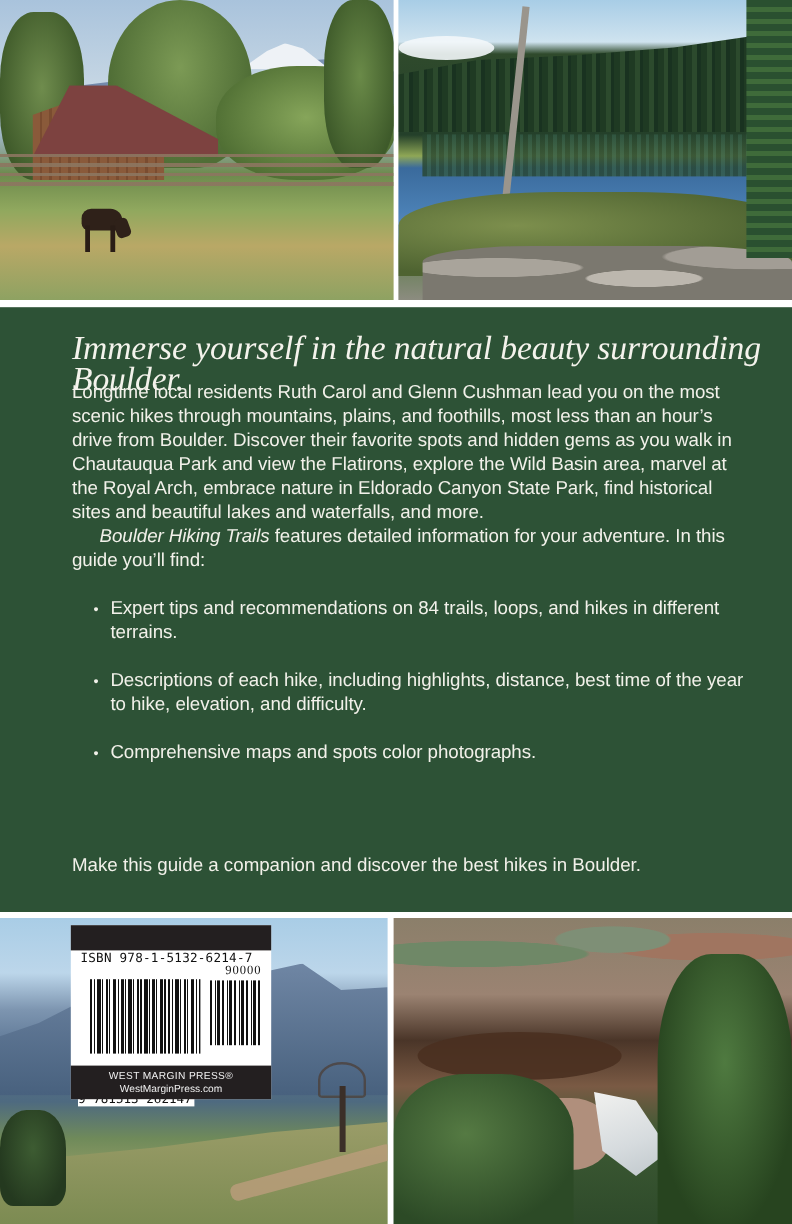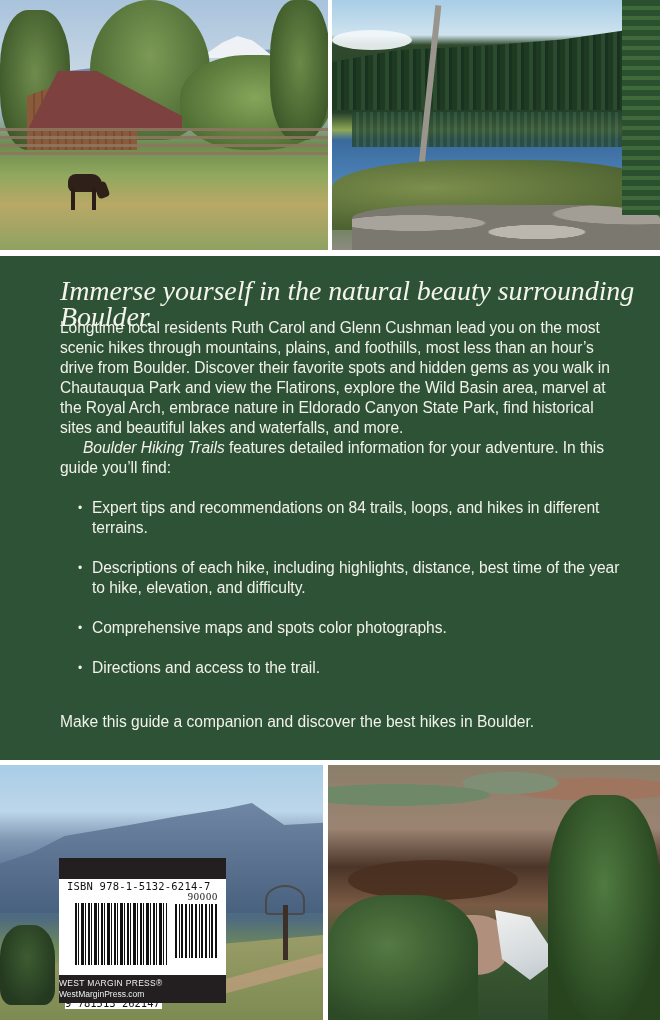--- a/index.html
+++ b/index.html
@@ -74,30 +74,30 @@
       clip-path: polygon(0 55%, 10% 45%, 20% 30%, 40% 20%, 55% 12%, 70% 5%, 78% 0, 88% 20%, 100% 18%, 100% 100%, 0 100%); }
     #photo-mountains .hill { position:absolute; left:0; top:170px; width:323px; height:85px;
       background: linear-gradient(180deg, #9a9c68, #7c8b52); clip-path: polygon(0 40%, 40% 25%, 70% 10%, 100% 0, 100% 100%, 0 100%); }
     #photo-mountains .trail { position:absolute; left:190px; top:205px; width:140px; height:14px; background:#b99c7a; transform: rotate(-15deg); border-radius: 6px; opacity:0.85; }
     #photo-mountains .pine { position:absolute; left:0; top:160px; width:55px; height:80px; border-radius: 40% 40% 20% 20%;
       background: radial-gradient(ellipse at 50% 40%, #3d5c32, #24391f 75%); }
     #photo-mountains .deadtree { position:absolute; left:265px; top:120px; width:40px; height:75px; }
     #photo-mountains .deadtree .trunk { position:absolute; left:18px; top:20px; width:5px; height:55px; background:#3b2f28; }
     #photo-mountains .deadtree .crown { position:absolute; left:0; top:0; width:40px; height:30px; border:2px solid #4b3c32; border-radius: 50% 50% 10% 10%; opacity:0.7; }
 
-    #barcode-box { position:absolute; left:59px; top:858px; width:167px; height:145px; background:#ffffff; }
+    #barcode-box { position:absolute; left:59px; top:771px; width:167px; height:145px; background:#ffffff; }
     #barcode-box .top-bar { position:absolute; left:0; top:0; width:167px; height:21px; background:#231f20; }
     #isbn-text { position:absolute; left:8px; top:22px; font-family: "DejaVu Sans Mono", "Liberation Mono", monospace; font-size: 10.5px; letter-spacing: 0.2px; color:#111; white-space: nowrap; }
     #price-code { position:absolute; right:8px; top:33px; font-family: Liberation Serif, serif; font-size: 10.5px; letter-spacing: 0.8px; color:#111; }
     #barcode-main { position:absolute; left:16px; top:45px; width:92px; height:62px;
       background: repeating-linear-gradient(90deg, #111 0 2px, #fff 2px 3px, #111 3px 4px, #fff 4px 6px, #111 6px 9px, #fff 9px 10px, #111 10px 11px, #fff 11px 13px); }
     #barcode-addon { position:absolute; left:116px; top:46px; width:44px; height:54px;
       background: repeating-linear-gradient(90deg, #111 0 2px, #fff 2px 4px, #111 4px 5px, #fff 5px 6px, #111 6px 8px, #fff 8px 10px); }
     #barcode-digits { position:absolute; left:6px; top:103px; font-family: "DejaVu Sans Mono", "Liberation Mono", monospace; font-size: 10.5px; color:#111; background:#fff; padding-right: 2px; white-space: nowrap; margin-top: 36px; }
-    #barcode-box .publisher-bar { position:absolute; left:0; top:117px; width:167px; height:28px; background:#231f20; color:#f0f0f0; }
+    #barcode-box .publisher-bar { position:absolute; left:0; top:117px; width:167px; height:28px; background:#231f20; color:#f0f0f0; text-align:center; }
     #publisher-name { display:block; font-size: 8.5px; line-height: 11px; padding-top: 3px; letter-spacing: 0.3px; }
     #publisher-url { display:block; font-size: 8.5px; line-height: 11px; }
 
     
     #photo-waterfall { left:328px; top:765px; width:332px; height:255px;
       background: linear-gradient(180deg, #8b7f6a 0%, #9b8372 25%, #4a3528 40%, #7a5a44 55%, #3d5a34 70%, #2e4a2a 100%); }
     #photo-waterfall .shrub-top { position:absolute; left:0; top:0; width:332px; height:60px;
       background: radial-gradient(ellipse at 20% 50%, #6f8867 0 25%, transparent 26%),
                   radial-gradient(ellipse at 55% 30%, #7e8f76 0 18%, transparent 19%),
                   radial-gradient(ellipse at 80% 40%, #a07560 0 22%, transparent 23%); }
@@ -143,21 +143,20 @@
 
 <div id="blurb-panel">
   <div id="tagline">Immerse yourself in the natural beauty surrounding Boulder.</div>
   <div id="blurb-body">
     <p>Longtime local residents Ruth Carol and Glenn Cushman lead you on the most scenic hikes through mountains, plains, and foothills, most less than an hour’s drive from Boulder. Discover their favorite spots and hidden gems as you walk in Chautauqua Park and view the Flatirons, explore the Wild Basin area, marvel at the Royal Arch, embrace nature in Eldorado Canyon State Park, find historical sites and beautiful lakes and waterfalls, and more.</p>
     <p class="indent"><i>Boulder Hiking Trails</i><span> features detailed information for your adventure. In this guide you’ll find:</span></p>
     <ul class="bullets">
       <li>Expert tips and recommendations on 84 trails, loops, and hikes in different terrains.</li>
       <li>Descriptions of each hike, including highlights, distance, best time of the year to hike, elevation, and difficulty.</li>
       <li>Comprehensive maps and spots color photographs.</li>
-      <li>Directions and access to the trail.</li>
     </ul>
   </div>
   <div id="closing">Make this guide a companion and discover the best hikes in Boulder.</div>
 </div>
 
 <div class="photo" id="photo-mountains">
   <div class="ridge"></div>
   <div class="hill"></div>
   <div class="trail"></div>
   <div class="pine"></div>

